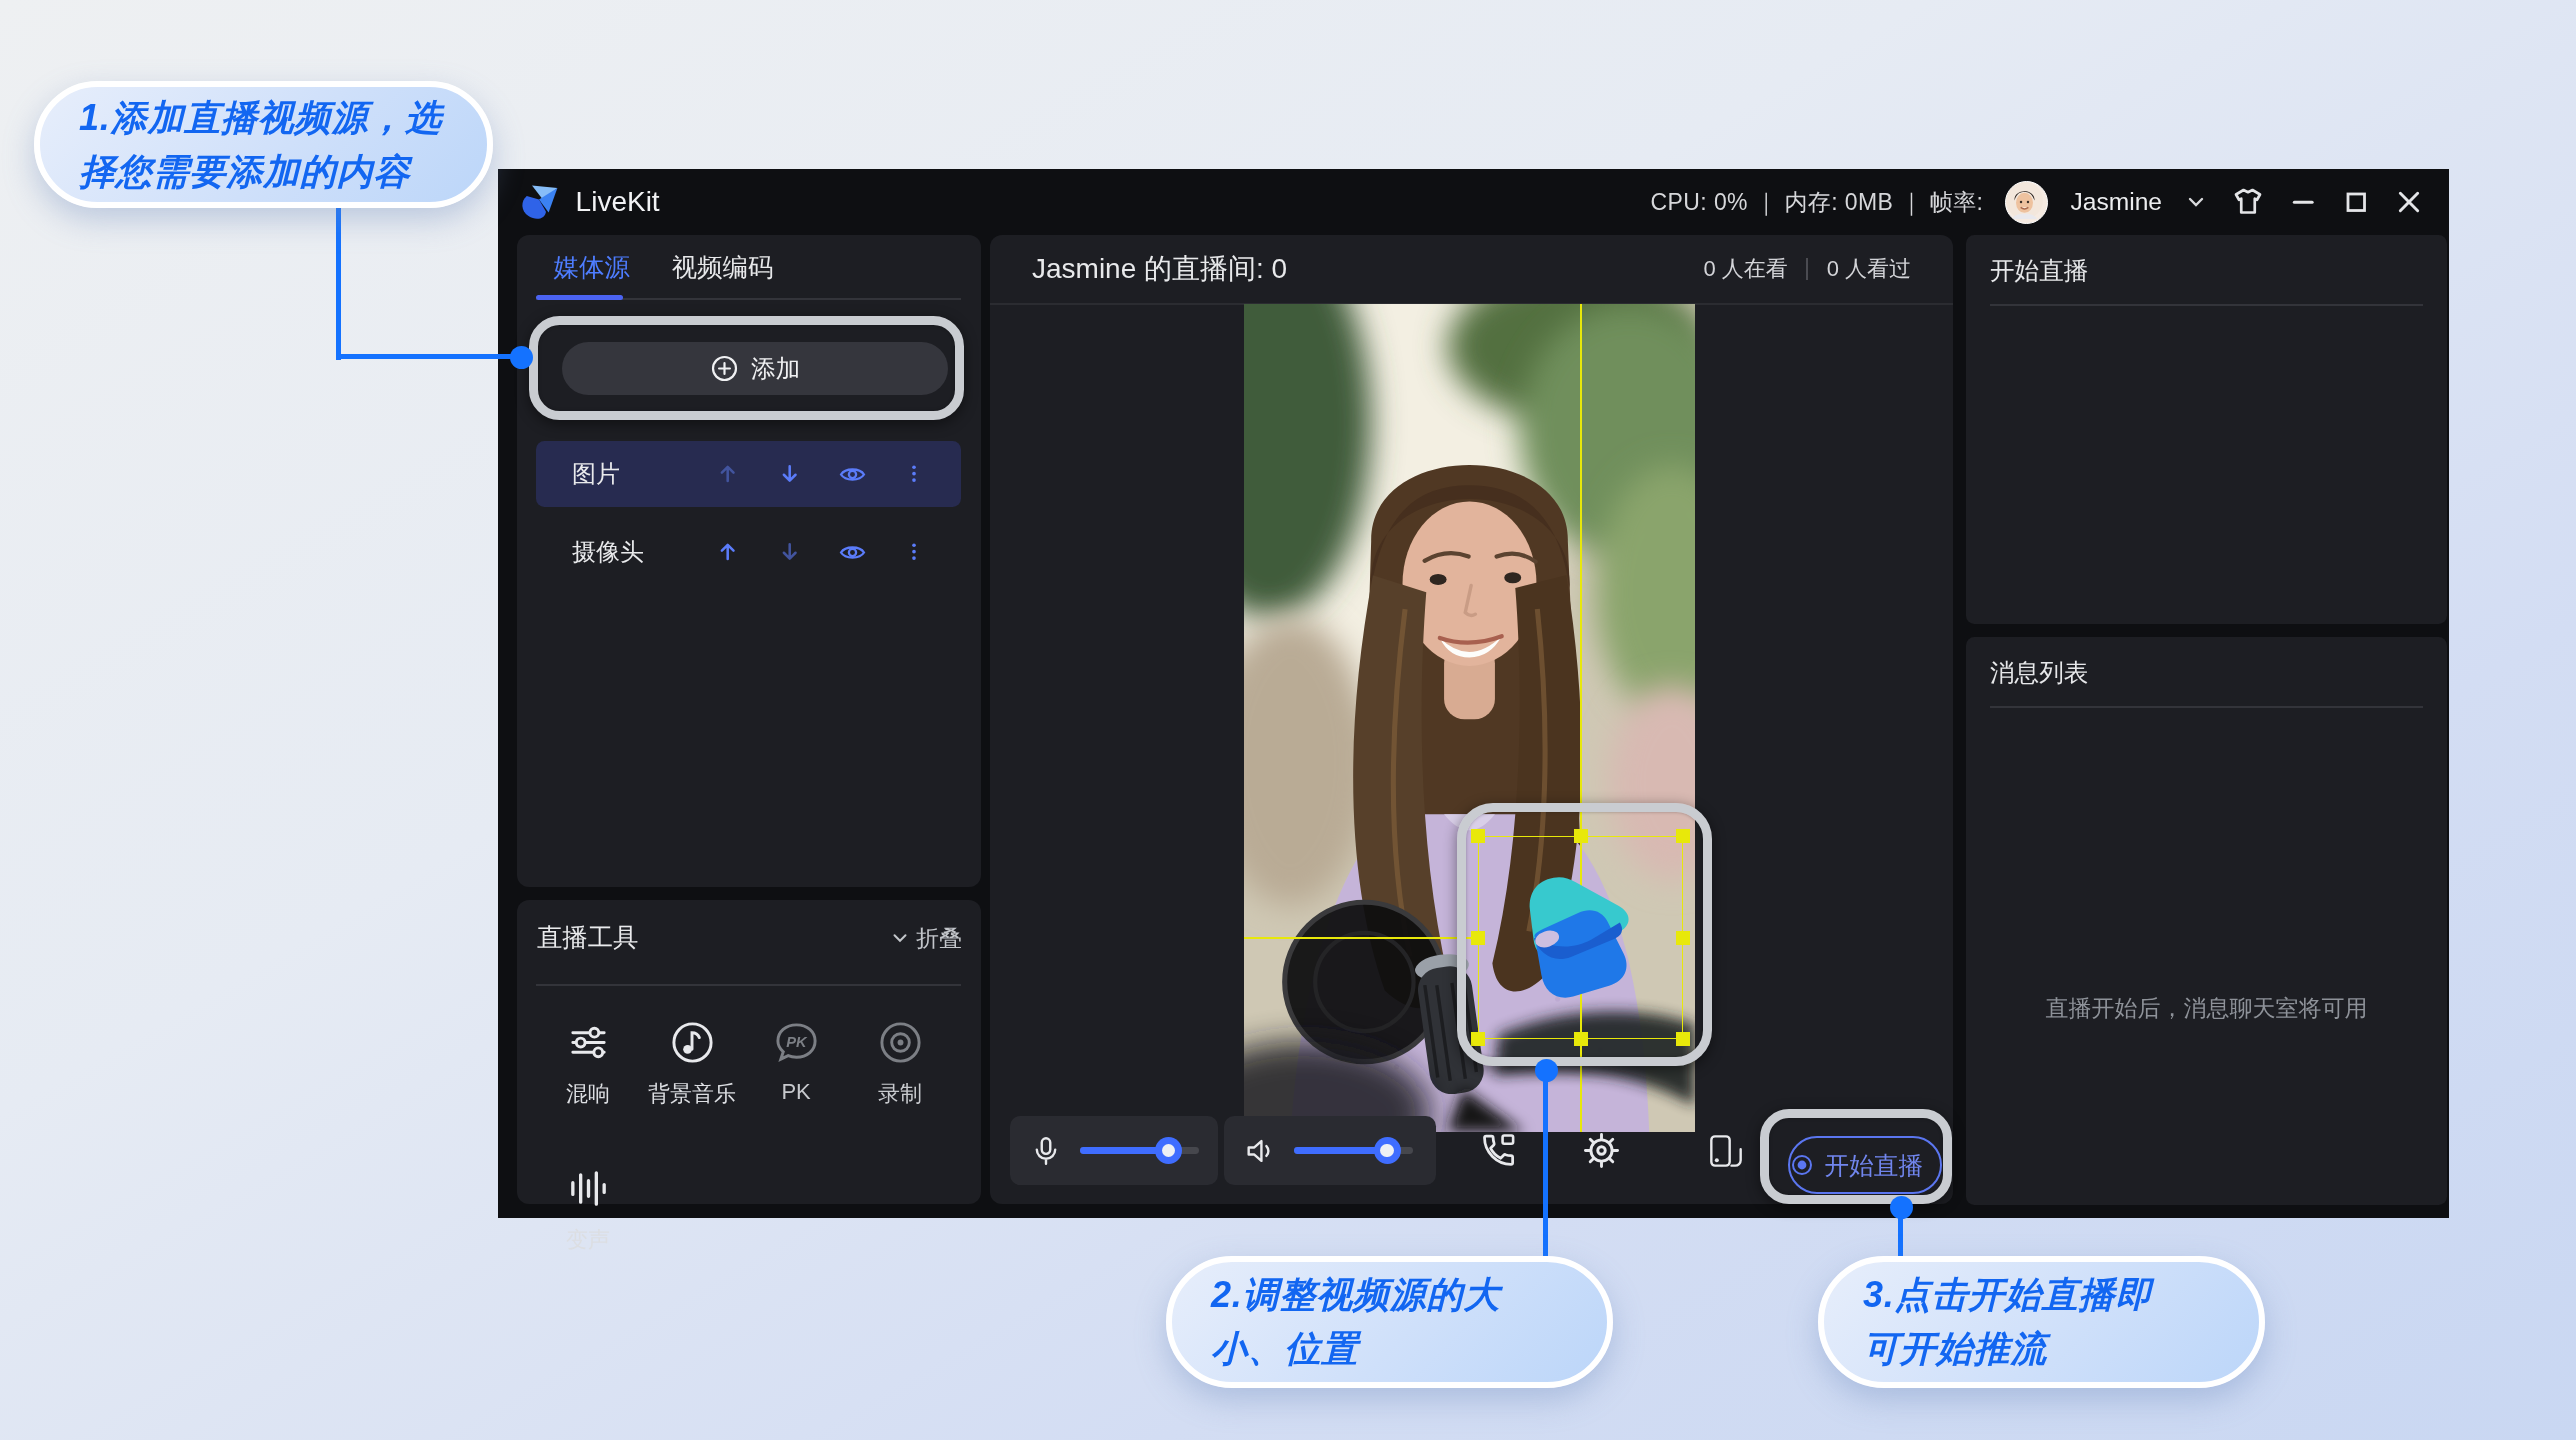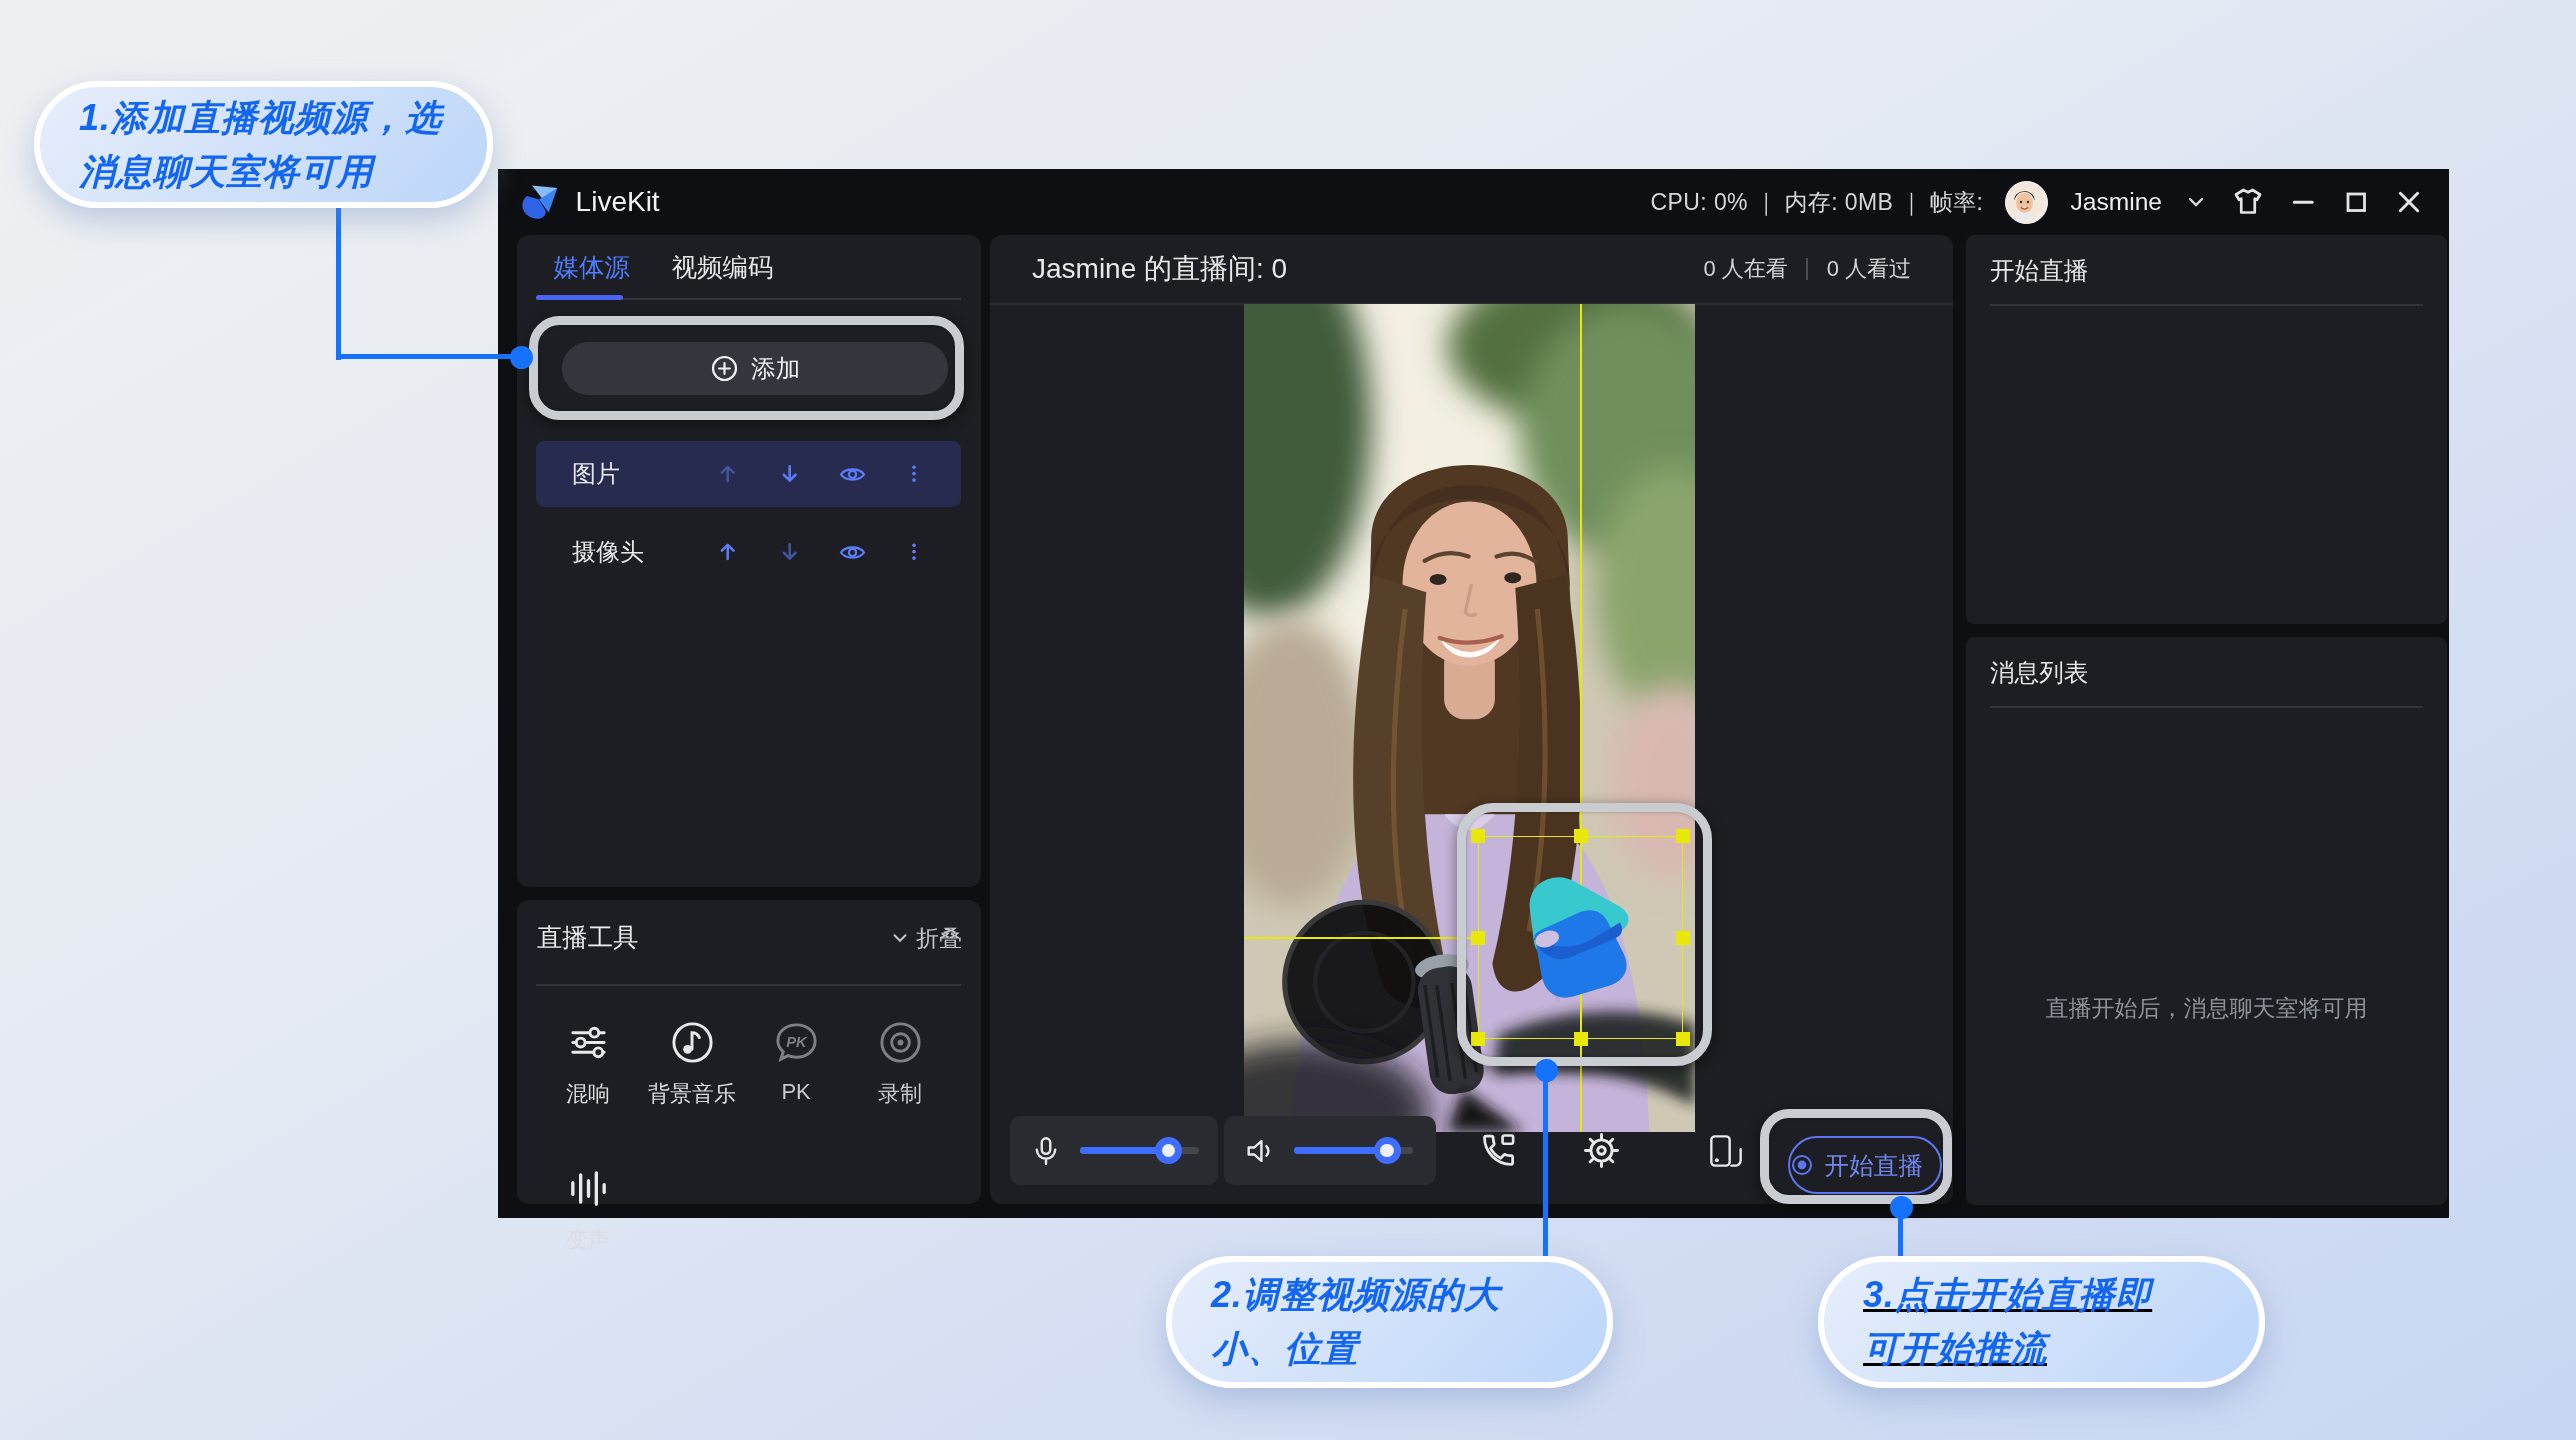--- a/index.html
+++ b/index.html
@@ -455,25 +455,25 @@
   <div class="conn-dot" style="left:510px;top:346px;"></div>
 
   <div class="conn-dot" style="left:1535px;top:1059px;"></div>
   <div class="conn" style="left:1543px;top:1069px;width:5.1px;height:190px;"></div>
 
   <div class="conn-dot" style="left:1890px;top:1196px;"></div>
   <div class="conn" style="left:1898px;top:1207px;width:5.1px;height:53px;"></div>
 
   <div class="callout" style="left:34px;top:81px;width:459px;height:127px;z-index:50;">
     <div class="cl">1.添加直播视频源，选</div>
-    <div class="cl">消息聊天室将可用</div>
+    <div class="cl">择您需要添加的内容</div>
   </div>
   <div class="callout" style="left:1166px;top:1256px;width:447px;height:132px;z-index:50;">
     <div class="cl">2.调整视频源的大</div>
     <div class="cl">小、位置</div>
   </div>
-  <div class="callout" style="left:1818px;top:1256px;width:447px;height:132px;z-index:50;text-decoration:underline;">
+  <div class="callout" style="left:1818px;top:1256px;width:447px;height:132px;z-index:50;">
     <div class="cl">3.点击开始直播即</div>
     <div class="cl">可开始推流</div>
   </div>
 
 </div>
 
 
 </body></html>

